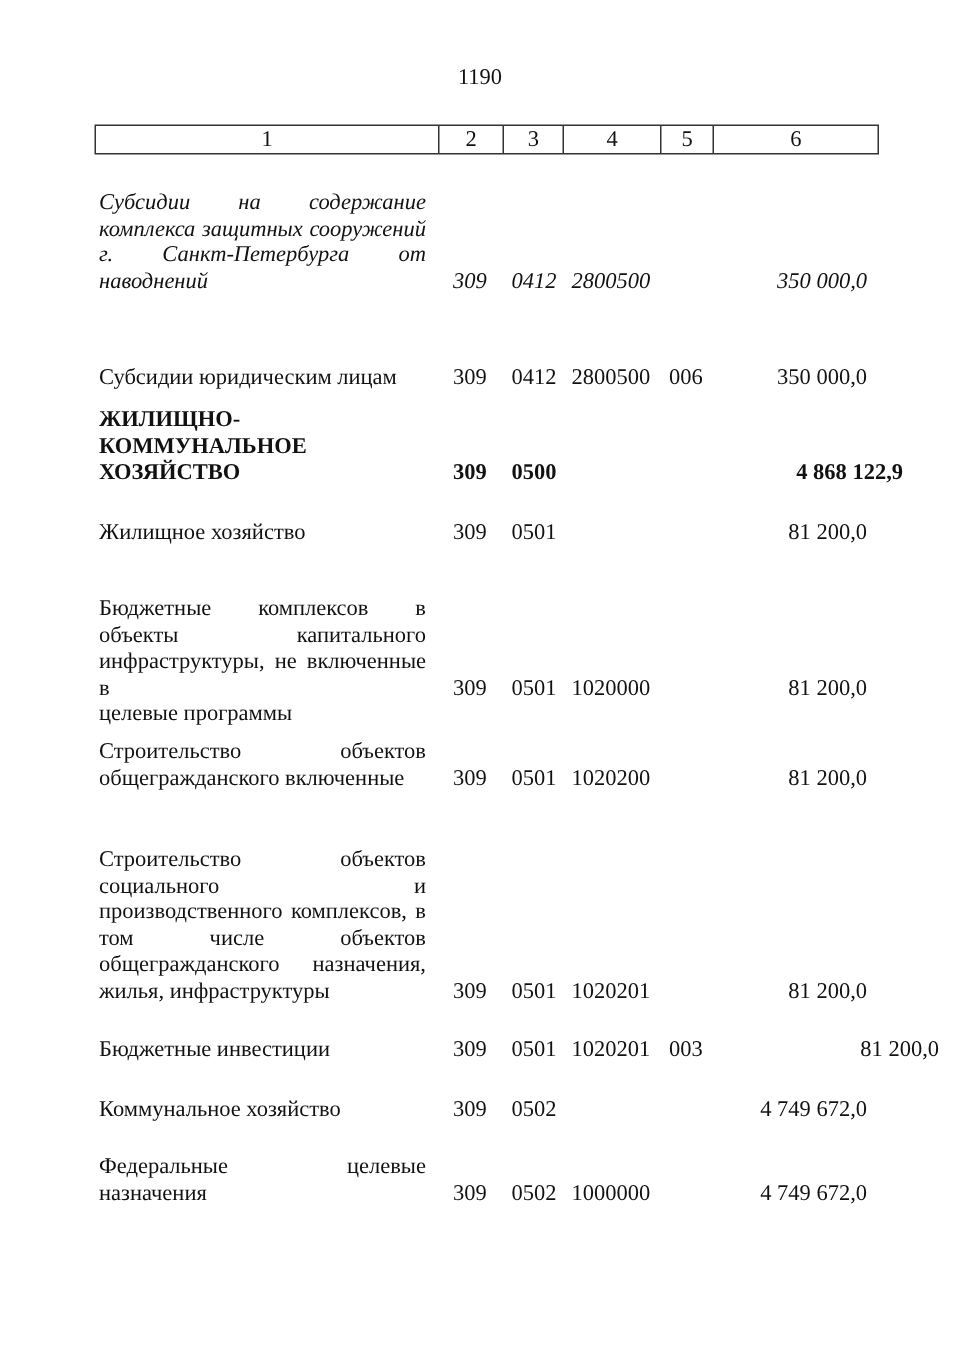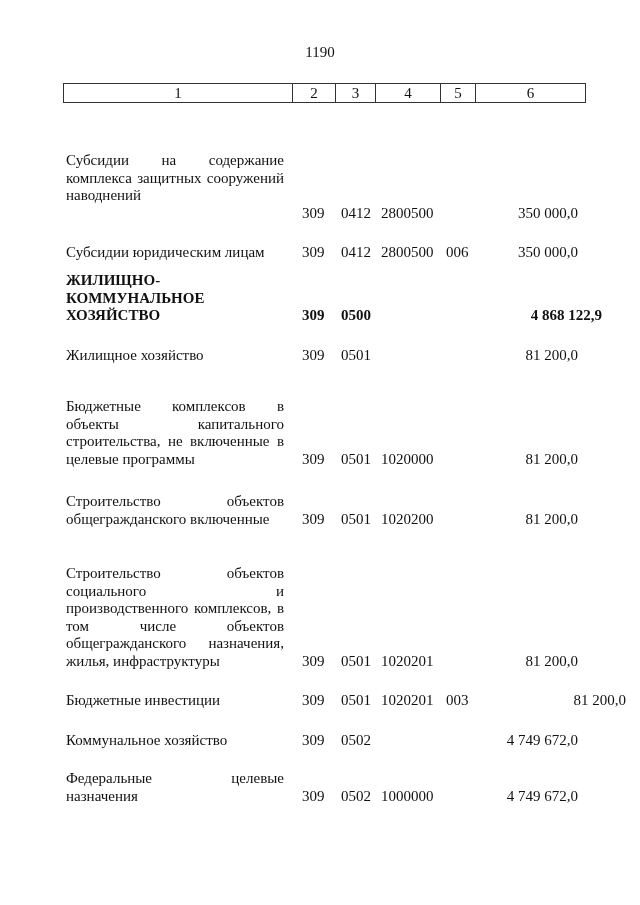--- a/index.html
+++ b/index.html
@@ -30,24 +30,25 @@
 <div class="header-table">
   <div class="hcell hc1">1</div>
   <div class="hcell hc2">2</div>
   <div class="hcell hc3">3</div>
   <div class="hcell hc4">4</div>
   <div class="hcell hc5">5</div>
   <div class="hcell hc6">6</div>
 </div>
 
 <div id="rows">
-    <div class="row" style="top: 152px; height: 70px;">
+    <div class="row" style="top: 127px; height: 70px; font-style: italic;">
       <div class="desc">
         <span class="line">Субсидии на содержание</span>
         <span class="line">комплекса защитных сооружений</span>
+        <span class="line">г. Санкт-Петербурга от</span>
         <span class="line last">наводнений</span>
       </div>
       <div class="num c2">309</div>
       <div class="num c3">0412</div>
       <div class="num c4">2800500</div>
       <div class="num c5"></div>
       <div class="num c6">350 000,0</div>
     </div>
     <div class="row" style="top: 244px; height: 17.5px;">
       <div class="desc">
@@ -78,21 +79,21 @@
       <div class="num c2">309</div>
       <div class="num c3">0501</div>
       <div class="num c4"></div>
       <div class="num c5"></div>
       <div class="num c6">81 200,0</div>
     </div>
     <div class="row" style="top: 398px; height: 70px;">
       <div class="desc">
         <span class="line">Бюджетные комплексов в</span>
         <span class="line">объекты капитального</span>
-        <span class="line">строительства, не включенные в</span>
+        <span class="line">инфраструктуры, не включенные в</span>
         <span class="line last">целевые программы</span>
       </div>
       <div class="num c2">309</div>
       <div class="num c3">0501</div>
       <div class="num c4">1020000</div>
       <div class="num c5"></div>
       <div class="num c6">81 200,0</div>
     </div>
     <div class="row" style="top: 493px; height: 35px;">
       <div class="desc">

